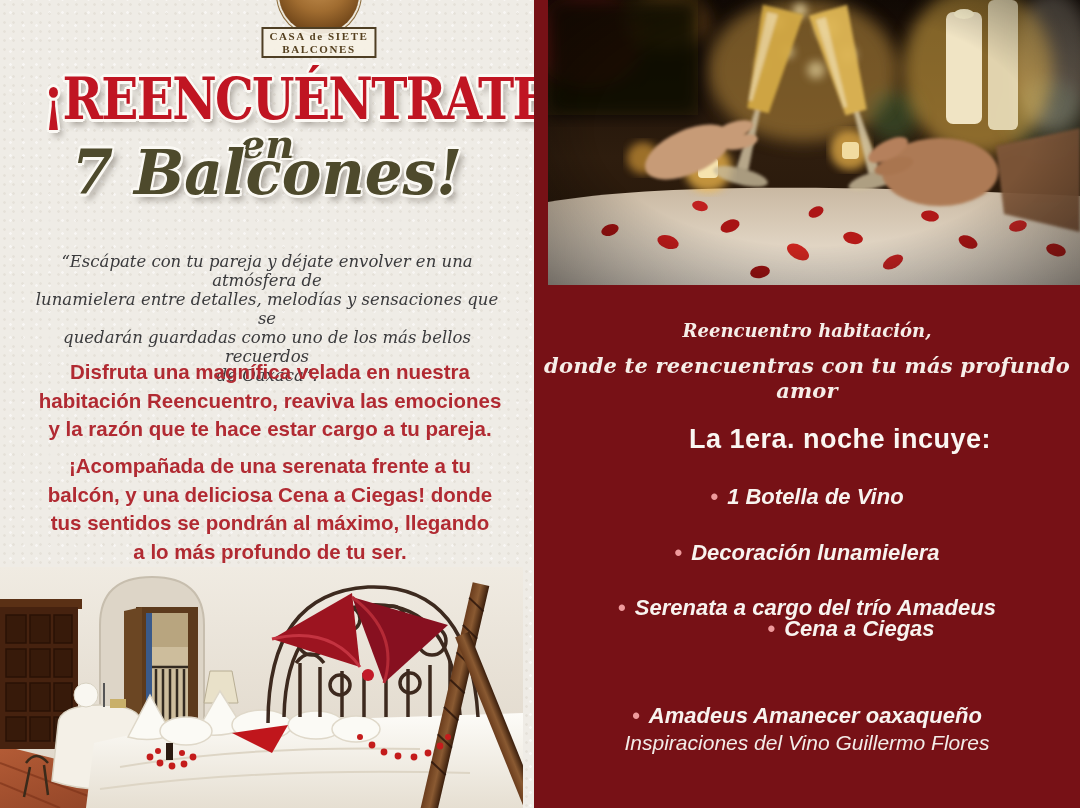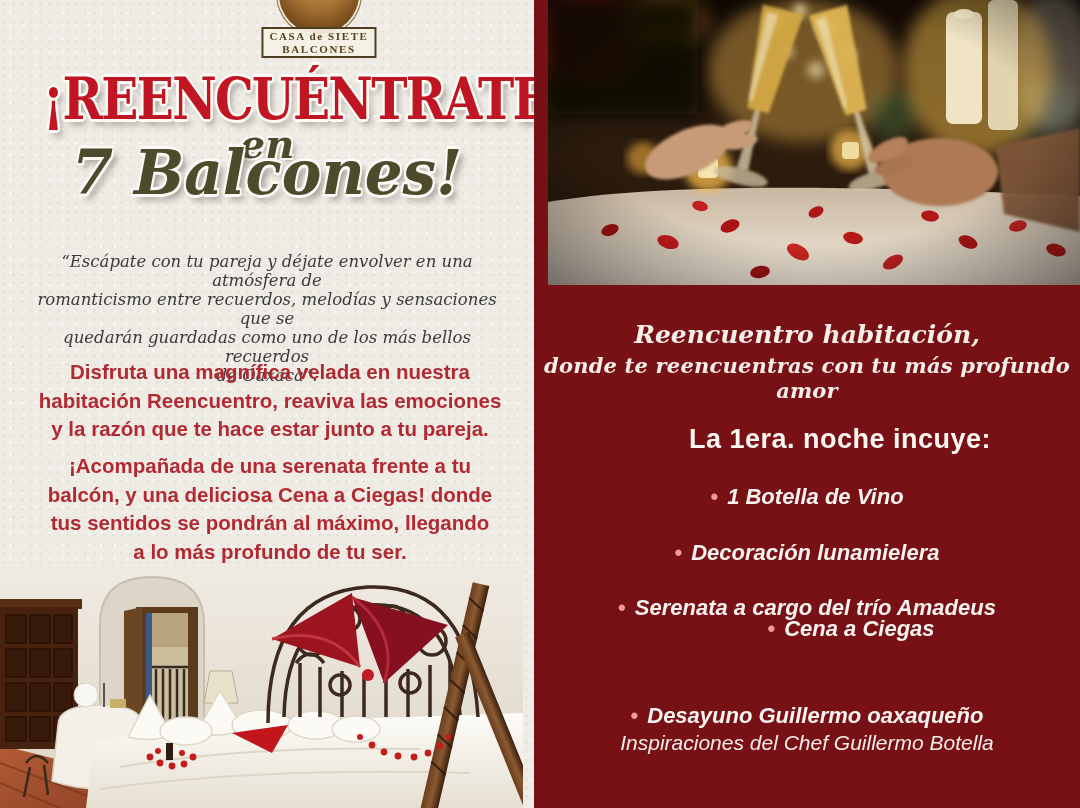--- a/index.html
+++ b/index.html
@@ -72,21 +72,21 @@
   .panel-right{
     position:absolute;left:534px;top:0;width:546px;height:808px;
     background:#771116;
   }
   .dinner-photo{position:absolute;top:0;left:14px;width:532px;height:285px;}
   .script1,.script2{
     position:absolute;left:0;width:546px;text-align:center;
     font-family:"DejaVu Serif",serif;font-weight:bold;font-style:italic;
     color:#f6eee8;
   }
-  .script1{top:320px;font-size:25px;}
+  .script1{top:320px;font-size:18px;}
   .script2{top:353px;font-size:21px;letter-spacing:.2px;}
   .list-title{
     position:absolute;top:424px;left:0;width:546px;text-align:center;
     font-size:27px;font-weight:800;color:#faf6f2;letter-spacing:.5px;padding-left:33px;
   }
   .pkg-item{
     position:absolute;left:0;width:546px;text-align:center;
     font-size:22px;font-weight:800;font-style:italic;color:#f8f3ef;
   }
   .pkg-item .dot{color:#ef9a9c;font-style:normal;margin-right:9px;font-size:22px;}
@@ -108,29 +108,29 @@
       <div>CASA de SIETE</div>
       <div>BALCONES</div>
     </div>
 
     <div class="hl1">¡REENCUÉNTRATE</div>
     <div class="hl-en">en</div>
     <div class="hl2">7 Balcones!</div>
 
     <div class="quote">
       <div>“Escápate con tu pareja y déjate envolver en una atmósfera de</div>
-      <div>romanticismo entre recuerdos, melodías y sensaciones que se</div>
+      <div>lunamielera entre detalles, melodías y sensaciones que se</div>
       <div>quedarán guardadas como uno de los más bellos recuerdos</div>
       <div>de Oaxaca”.</div>
     </div>
 
     <div class="redpara p1">
       <div><span>Disfruta una magnífica velada en nuestra</span></div>
       <div><span>habitación </span><span class="b">Reencuentro</span><span>, reaviva las emociones</span></div>
-      <div><span>y la razón que te hace estar junto a tu pareja.</span></div>
+      <div><span>y la razón que te hace estar cargo a tu pareja.</span></div>
     </div>
 
     <div class="redpara p2">
       <div><span>¡Acompañada de una </span><span class="b">serenata frente a tu</span></div>
       <div><span class="b">balcón</span><span>, y una deliciosa </span><span class="b">Cena a Ciegas</span><span>! donde</span></div>
       <div><span>tus sentidos se pondrán al máximo, llegando</span></div>
       <div><span>a lo más profundo de tu ser.</span></div>
     </div>
 
     <svg class="room-photo" viewBox="0 0 523 241" preserveAspectRatio="none">
@@ -380,18 +380,18 @@
 
     <div class="script1">Reencuentro habitación,</div>
     <div class="script2">donde te reencuentras con tu más profundo amor</div>
 
     <div class="list-title">La 1era. noche incuye:</div>
 
     <div class="pkg-item i0"><span class="dot">•</span><span>1 Botella de Vino</span></div>
     <div class="pkg-item i1"><span class="dot">•</span><span>Decoración lunamielera</span></div>
     <div class="pkg-item i2"><span class="dot">•</span><span>Serenata a cargo del trío Amadeus</span></div>
     <div class="pkg-item i3"><span class="dot">•</span><span>Cena a Ciegas</span></div>
-    <div class="pkg-item i4"><span class="dot">•</span><span>Desayuno Guillermo oaxaqueño</span></div>
-
-    <div class="item-note">Inspiraciones del Chef Guillermo Botella</div>
+    <div class="pkg-item i4"><span class="dot">•</span><span>Amadeus Amanecer oaxaqueño</span></div>
+
+    <div class="item-note">Inspiraciones del Vino Guillermo Flores</div>
   </div>
 
 </div>
 
 </body></html>

